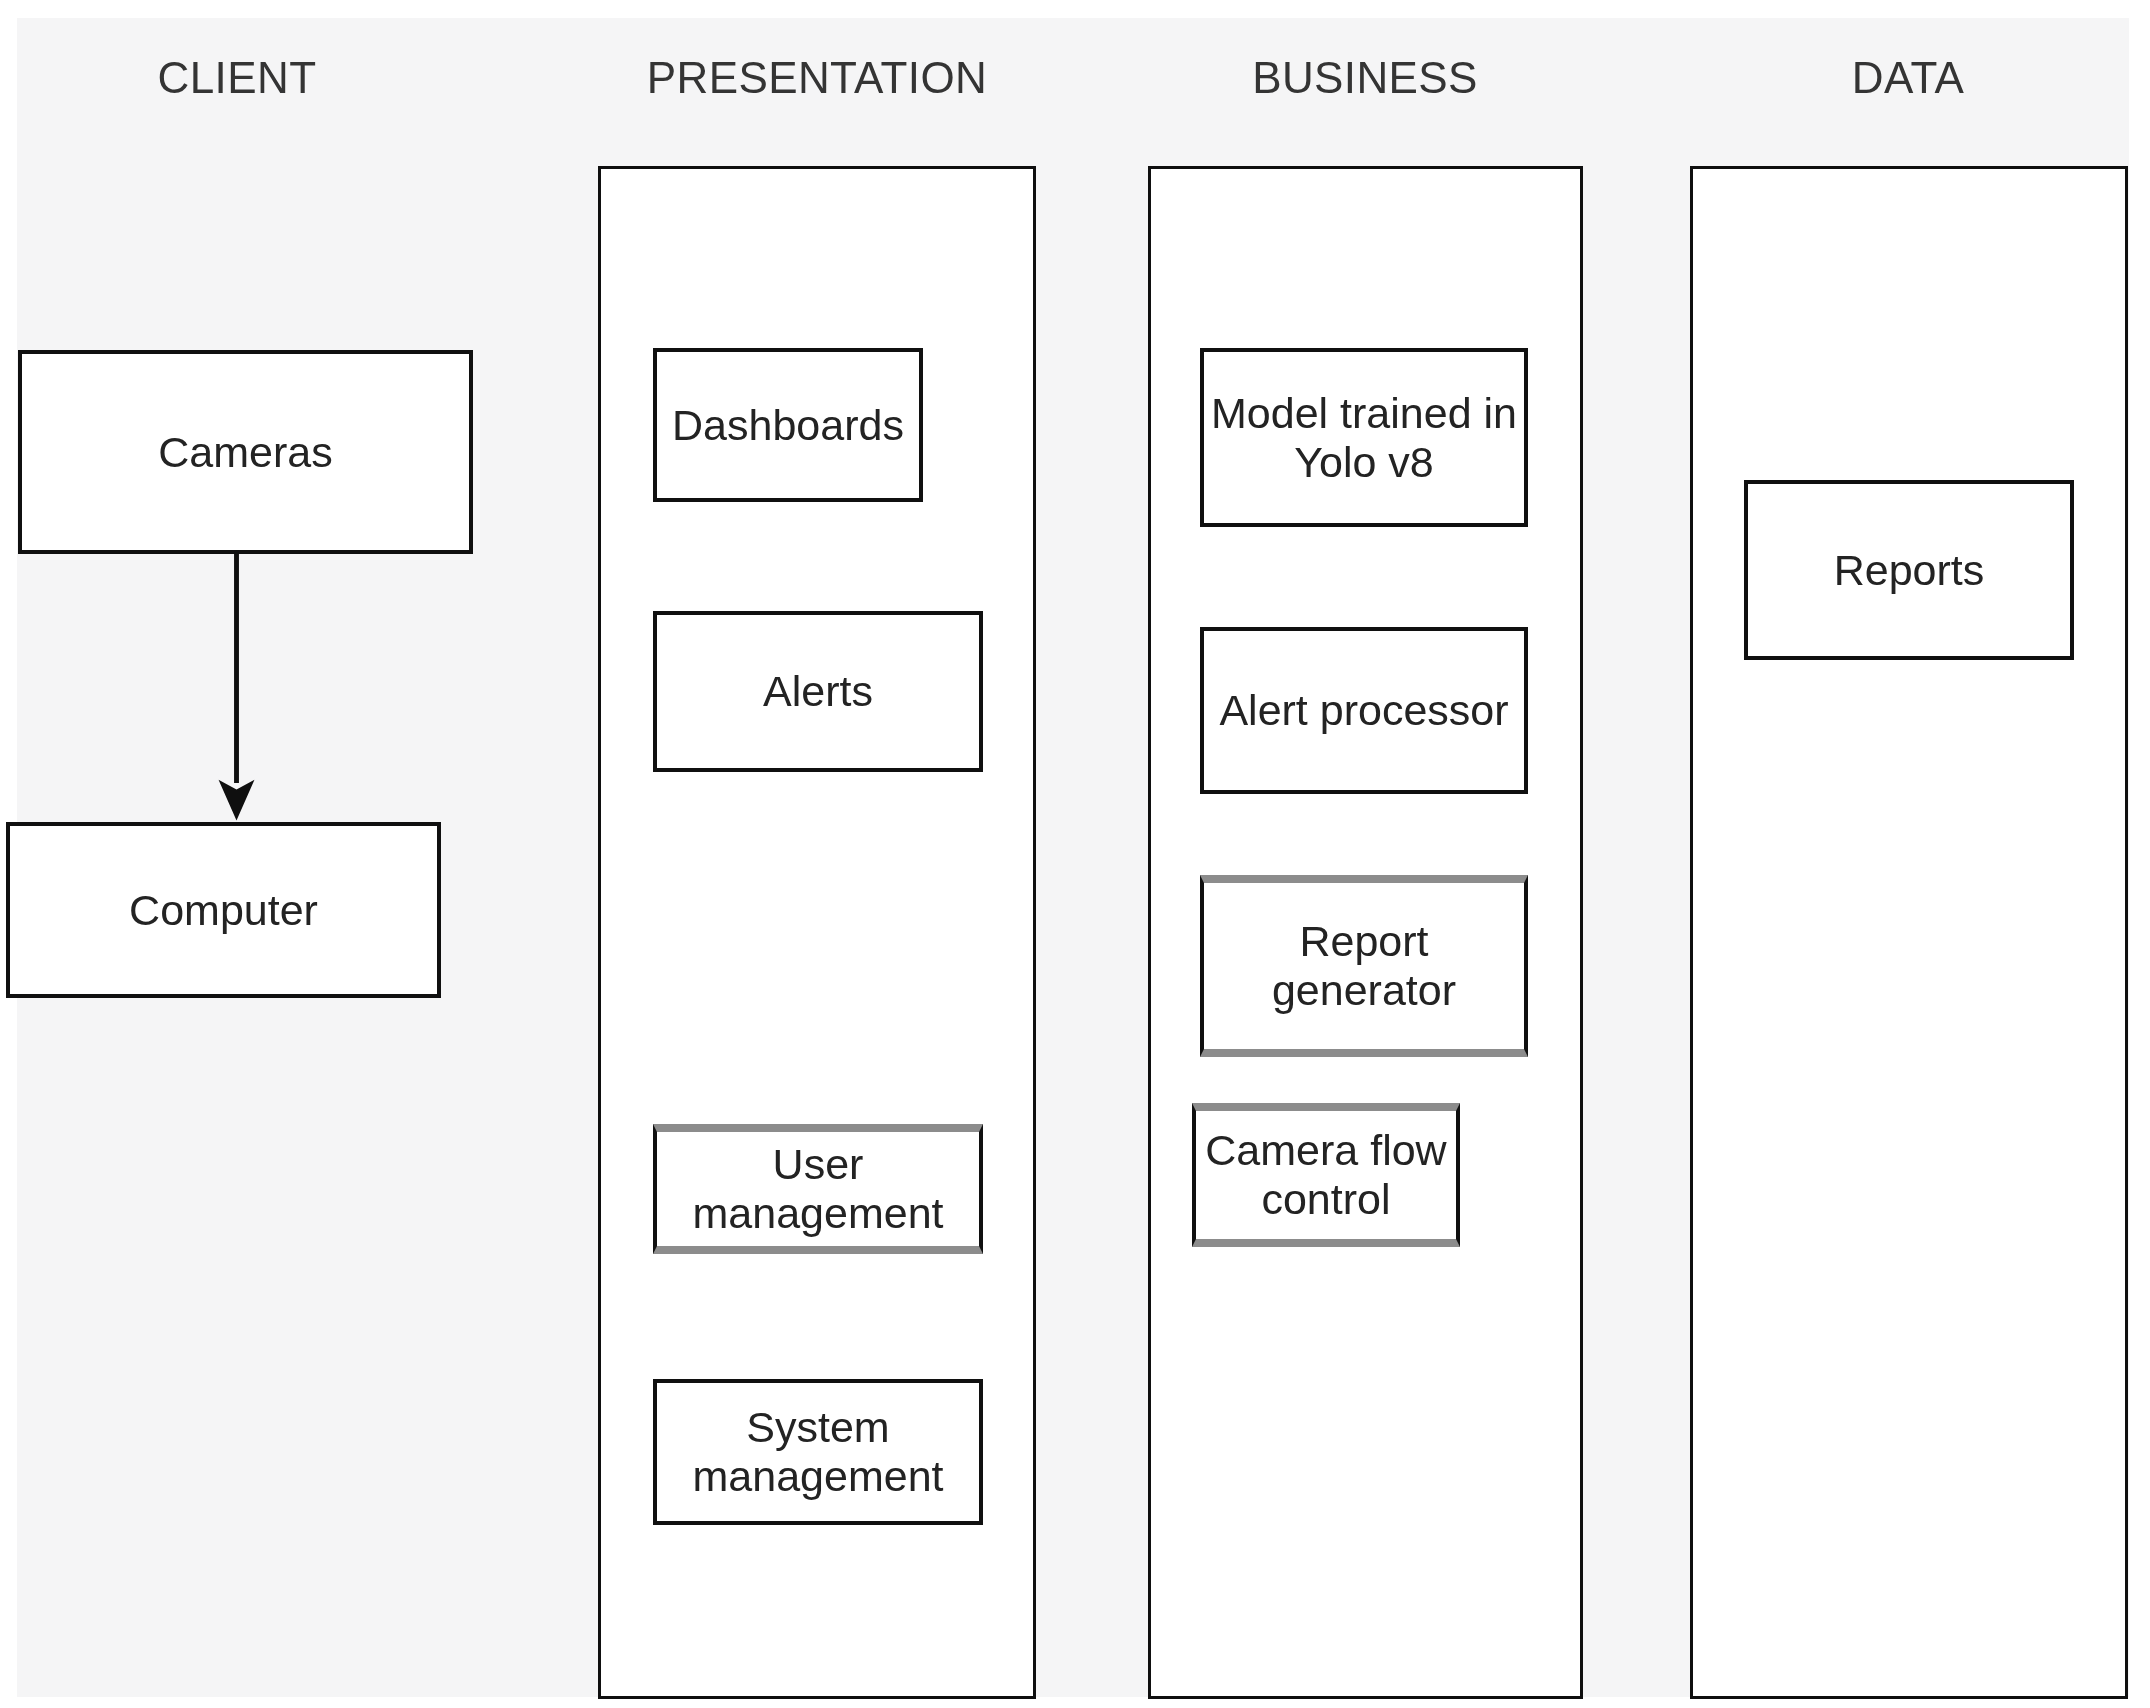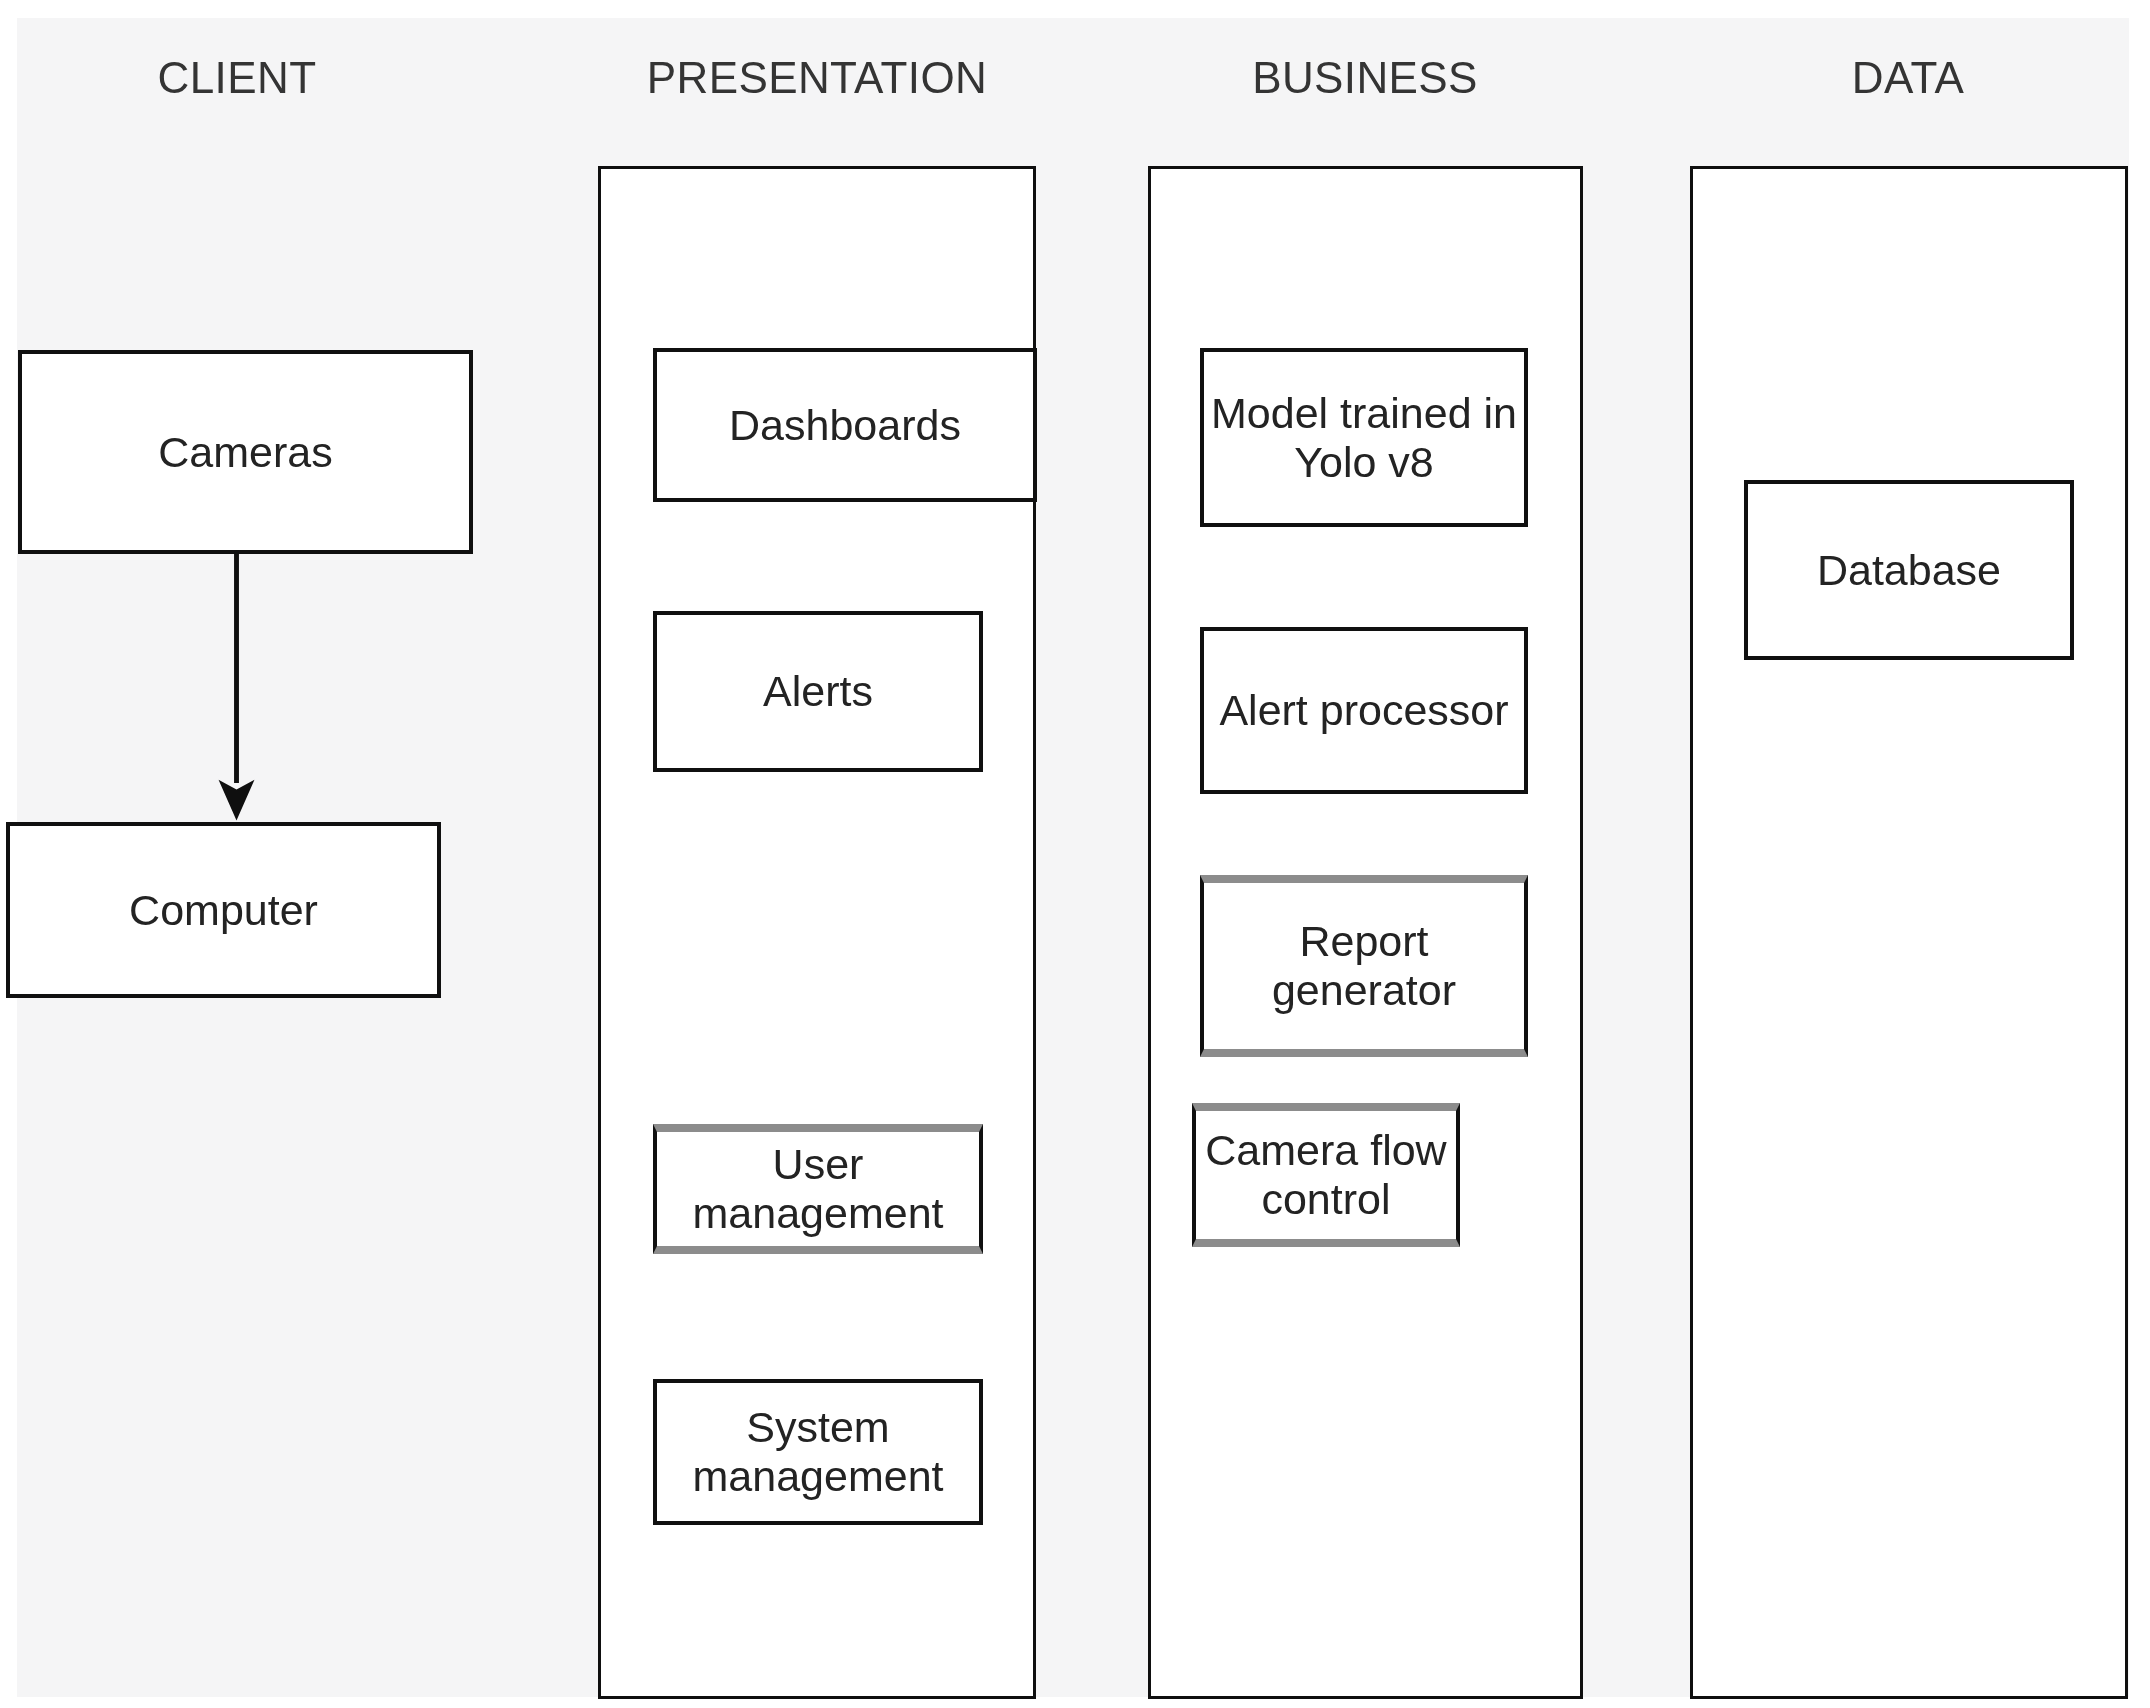--- a/index.html
+++ b/index.html
@@ -60,36 +60,36 @@
   <div class="node" style="left:18px; top:350px; width:455px; height:204px">Cameras</div>
 
   <svg class="arrow-svg" style="left:212px; top:550px" width="49" height="275" viewBox="0 0 60 334">
     <line x1="30" y1="2" x2="30" y2="284" stroke="#0f0f0f" stroke-width="6"></line>
     <polygon points="30,330 8,280 30,292 52,280" fill="#0f0f0f"></polygon>
   </svg>
 
   <div class="node" style="left:6px; top:822px; width:435px; height:176px">Computer</div>
 
   <div class="lane" style="left:598px; width:438px">
-    <div class="node" style="left:52px; top:179px; width:384px; height:154px">Dashboards</div>
+    <div class="node" style="left:52px; top:179px; width:270px; height:154px">Dashboards</div>
     <div class="node" style="left:52px; top:442px; width:330px; height:161px">Alerts</div>
     <div class="node accent" style="left:52px; top:955px; width:330px; height:130px">User
 management</div>
     <div class="node" style="left:52px; top:1210px; width:330px; height:146px">System
 management</div>
   </div>
 
   <div class="lane" style="left:1148px; width:435px">
     <div class="node" style="left:49px; top:179px; width:328px; height:179px">Model trained in
 Yolo v8</div>
     <div class="node" style="left:49px; top:458px; width:328px; height:167px">Alert processor</div>
     <div class="node accent" style="left:49px; top:706px; width:328px; height:182px">Report
 generator</div>
     <div class="node accent" style="left:41px; top:934px; width:268px; height:144px">Camera flow
 control</div>
   </div>
 
   <div class="lane" style="left:1690px; width:438px">
-    <div class="node" style="left:51px; top:311px; width:330px; height:180px">Database</div>
+    <div class="node" style="left:51px; top:311px; width:330px; height:180px">Reports</div>
   </div>
 
 </div>
 
 
 </body></html>

